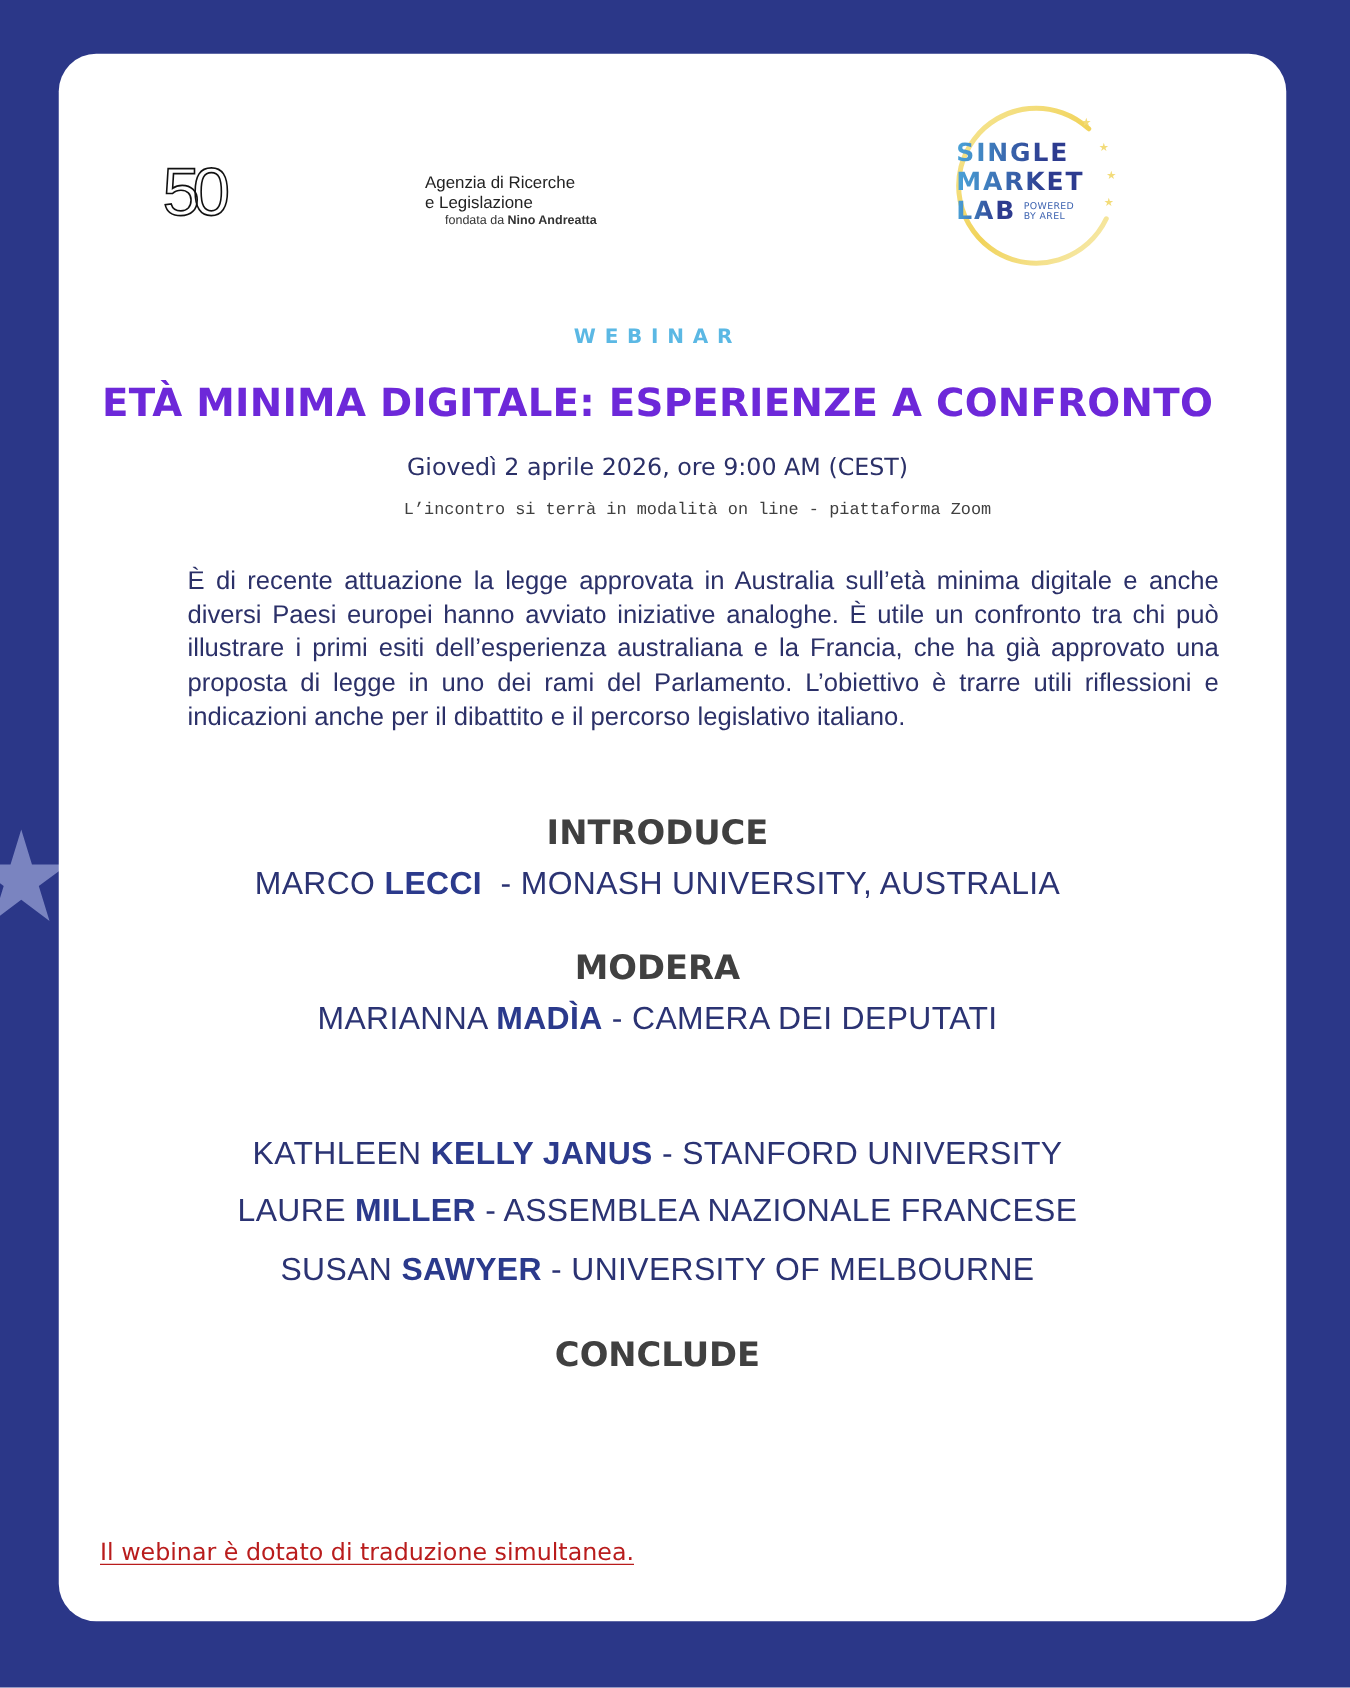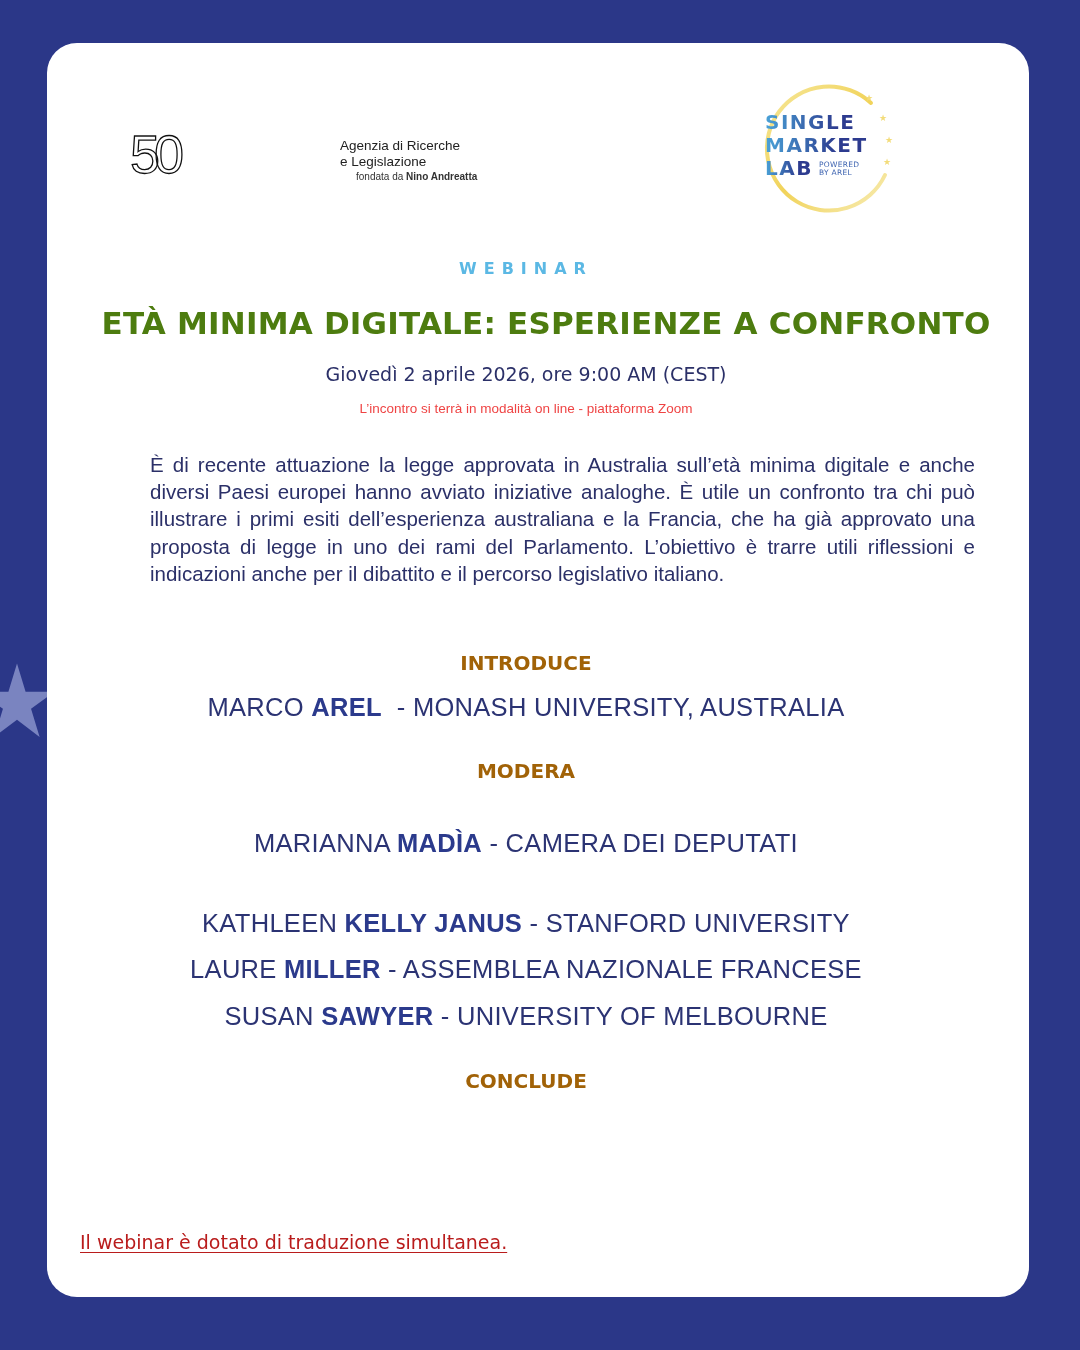--- a/index.html
+++ b/index.html
@@ -39,32 +39,32 @@
     
     .sml-logo { position: absolute; left: 714px; top: 36px; width: 136px; height: 136px; }
     .sml-text { position: absolute; left: 718px; top: 68px; font-family: "DejaVu Sans", sans-serif; }
     .sml-line { display: block; font-size: 20px; line-height: 23px; font-weight: bold; letter-spacing: 1.5px;
       background: linear-gradient(90deg, #4aa3d8, #2d3b8f 70%); -webkit-background-clip: text; background-clip: text; color: transparent; }
     .sml-lab-row { display: flex; align-items: center; }
     .sml-powered { font-size: 7.5px; line-height: 8px; color: #3d63b0; margin-left: 6px; letter-spacing: 0.3px; font-weight: normal; }
 
     .center { position: absolute; left: 0; width: 958px; text-align: center; }
     .kicker { top: 216px; color: #5bb8e4; font-weight: bold; font-size: 16px; letter-spacing: 7px; font-family: "DejaVu Sans", sans-serif; }
-    .title { top: 262px; color: #4d7c0f; font-weight: bold; font-size: 31px; font-family: "DejaVu Sans", sans-serif; letter-spacing: 0.2px; margin-left: 20px; }
+    .title { top: 262px; color: #6d28d9; font-weight: bold; font-size: 31px; font-family: "DejaVu Sans", sans-serif; letter-spacing: 0.2px; }
     .date { top: 320px; color: #2b3068; font-size: 19px; font-family: "DejaVu Sans", sans-serif; }
-    .mode { top: 358px; color: #ef4444; font-size: 13.5px; font-family: Liberation Sans, sans-serif; }
+    .mode { top: 358px; color: #404040; font-size: 13.5px; font-family: Liberation Mono, monospace; padding-left: 32px; }
 
     .desc {
       position: absolute; left: 79px; top: 408px; width: 825px;
       color: #2b3068; font-size: 20.5px; line-height: 27.2px; text-align: justify;
       font-family: "Liberation Sans", sans-serif;
       margin-left: 24px;
     }
 
-    .section-label { color: #a16207; font-weight: bold; font-size: 20px; font-family: "DejaVu Sans", sans-serif; }
+    .section-label { color: #404040; font-weight: bold; font-size: 27px; font-family: "DejaVu Sans", sans-serif; }
     .speaker { color: #2b3373; font-size: 25.5px; font-family: "Liberation Sans", sans-serif; letter-spacing: 0.3px; white-space: pre; }
     .speaker b { font-weight: bold; color: #2b3a8c; }
 
     .footnote {
       position: absolute; left: 33px; top: 1188px;
       color: #b91c1c; font-size: 19px; text-decoration: underline; text-underline-offset: 3px;
       font-family: "DejaVu Sans", sans-serif;
     }
   </style>
 </head>
@@ -114,24 +114,24 @@
   </div>
 
   <div class="center kicker">WEBINAR</div>
   <div class="center title">ETÀ MINIMA DIGITALE: ESPERIENZE A CONFRONTO</div>
   <div class="center date">Giovedì 2 aprile 2026, ore 9:00 AM (CEST)</div>
   <div class="center mode">L’incontro si terrà  in modalità on line - piattaforma Zoom</div>
 
   <div class="desc">È di recente attuazione la legge approvata in Australia sull’età minima digitale e anche diversi Paesi europei hanno avviato iniziative analoghe. È utile un confronto tra chi può illustrare i primi esiti dell’esperienza australiana e la Francia, che ha già approvato una proposta di legge in uno dei rami del Parlamento. L’obiettivo è trarre utili riflessioni e indicazioni anche per il dibattito e il percorso legislativo italiano.</div>
 
   <div class="center section-label" style="top:608px">INTRODUCE</div>
-  <div class="center speaker" style="top:650px"><span>MARCO </span><b>AREL</b><span>  - MONASH UNIVERSITY, AUSTRALIA</span></div>
+  <div class="center speaker" style="top:650px"><span>MARCO </span><b>LECCI</b><span>  - MONASH UNIVERSITY, AUSTRALIA</span></div>
 
   <div class="center section-label" style="top:716px">MODERA</div>
-  <div class="center speaker" style="top:786px"><span>MARIANNA </span><b>MADÌA</b><span> - CAMERA DEI DEPUTATI</span></div>
+  <div class="center speaker" style="top:758px"><span>MARIANNA </span><b>MADÌA</b><span> - CAMERA DEI DEPUTATI</span></div>
 
   <div class="center speaker" style="top:866px"><span>KATHLEEN </span><b>KELLY JANUS</b><span> - STANFORD UNIVERSITY</span></div>
   <div class="center speaker" style="top:912px"><span>LAURE </span><b>MILLER</b><span> - ASSEMBLEA NAZIONALE FRANCESE</span></div>
   <div class="center speaker" style="top:959px"><span>SUSAN </span><b>SAWYER</b><span> - UNIVERSITY OF MELBOURNE</span></div>
 
   <div class="center section-label" style="top:1026px">CONCLUDE</div>
 
   <div class="footnote">Il webinar è dotato di traduzione simultanea.</div>
 </div>
 

